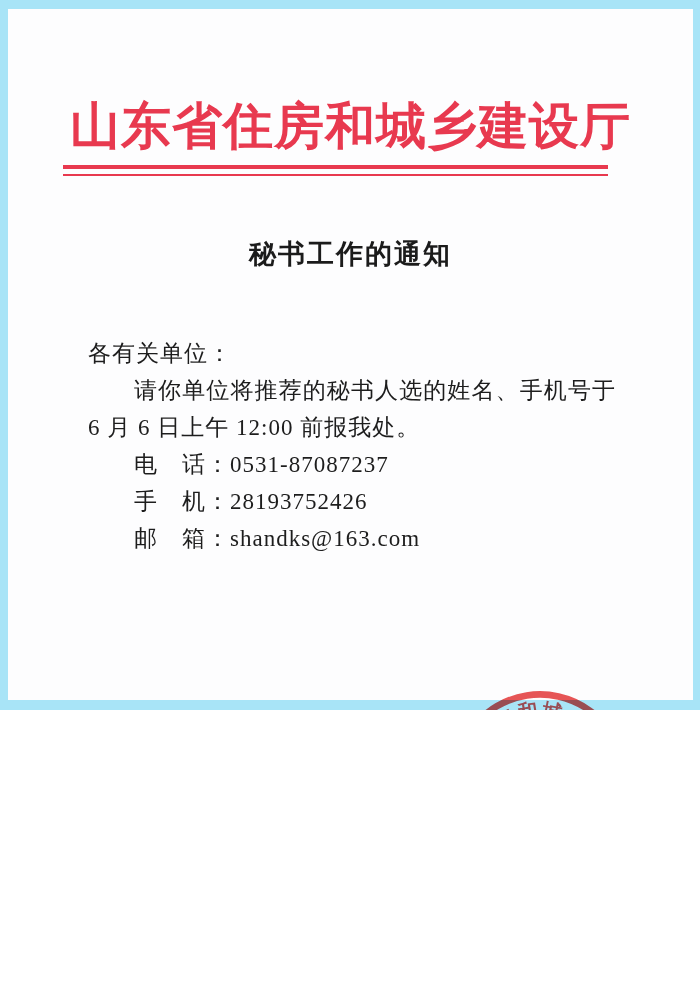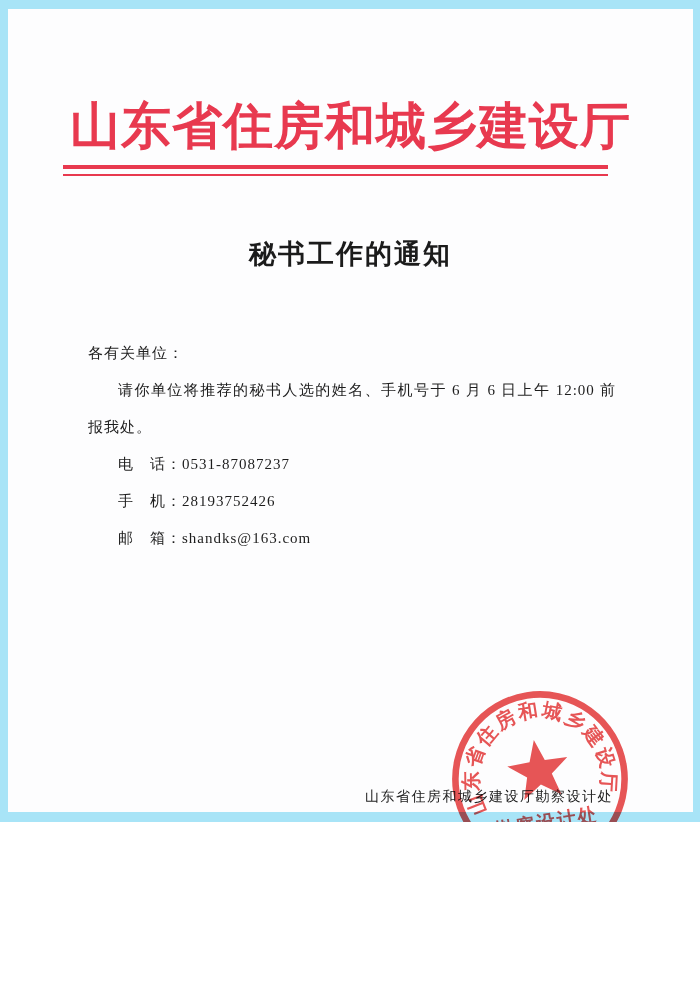--- a/index.html
+++ b/index.html
@@ -1,18 +1,18 @@
 <!DOCTYPE html>
 <html><head>
 <meta charset="utf-8">
 <style>
   * { margin:0; padding:0; box-sizing:border-box; }
   html,body { width:700px; height:983px; }
   .page {
-    position:relative; width:700px; height:822px;
+    position:relative; width:700px; height:710px;
     background:#a8e4f7; overflow:hidden;
     font-family:"Liberation Serif","DejaVu Serif",serif;
   }
   .paper {
     position:absolute; left:8px; top:9px; right:7px; bottom:10px;
     background:#fdfdfe;
   }
   .agency {
     position:absolute; top:84px; left:0; width:100%;
     text-align:center; font-size:50px; font-weight:bold;
@@ -23,21 +23,21 @@
     border-top:4px solid #e8394f; border-bottom:2px solid #e8394f;
   }
   .doc-title {
     position:absolute; top:222px; left:0; width:100%;
     text-align:center; font-size:27px; font-weight:bold; color:#1b1b1b;
     font-family:"Liberation Sans","DejaVu Sans",sans-serif;
     line-height:46px; letter-spacing:2px;
   }
   .body-text {
     position:absolute; left:80px; top:326px; width:528px;
-    font-size:15px; line-height:37px; color:#1d1d1d;
+    font-size:23px; line-height:37px; color:#1d1d1d;
     letter-spacing:1px; text-align:justify;
   }
   .body-text p { margin:0; }
   .para { text-indent:2em; }
   .email-value { text-underline-offset:4px; }
   .signoff-org {
     position:absolute; right:80px; top:779px;
     font-size:14px; color:#222; letter-spacing:1.5px; white-space:nowrap;
   }
   .signoff-date {

